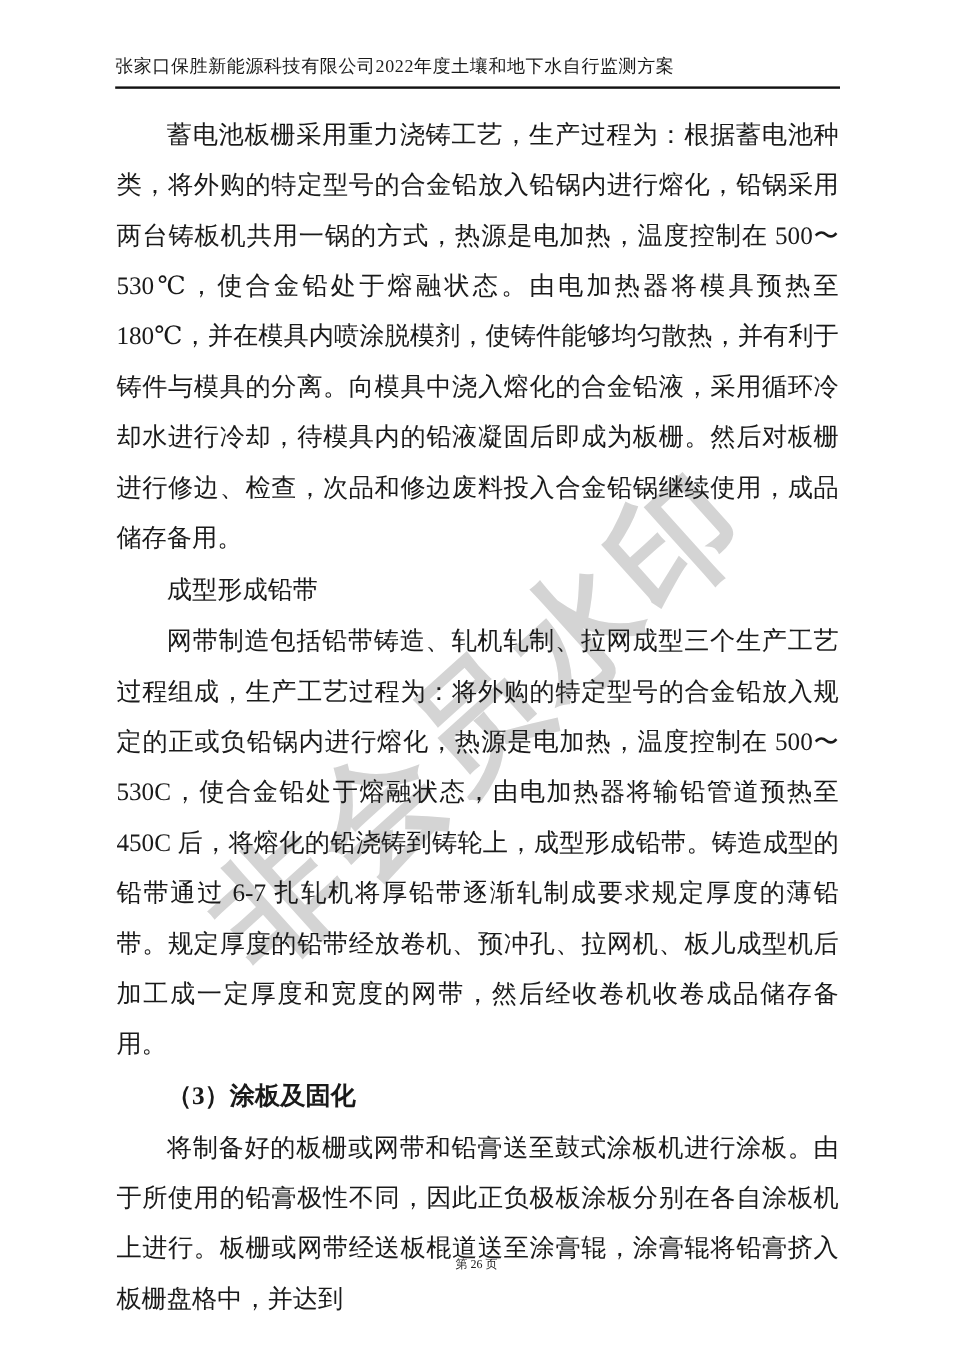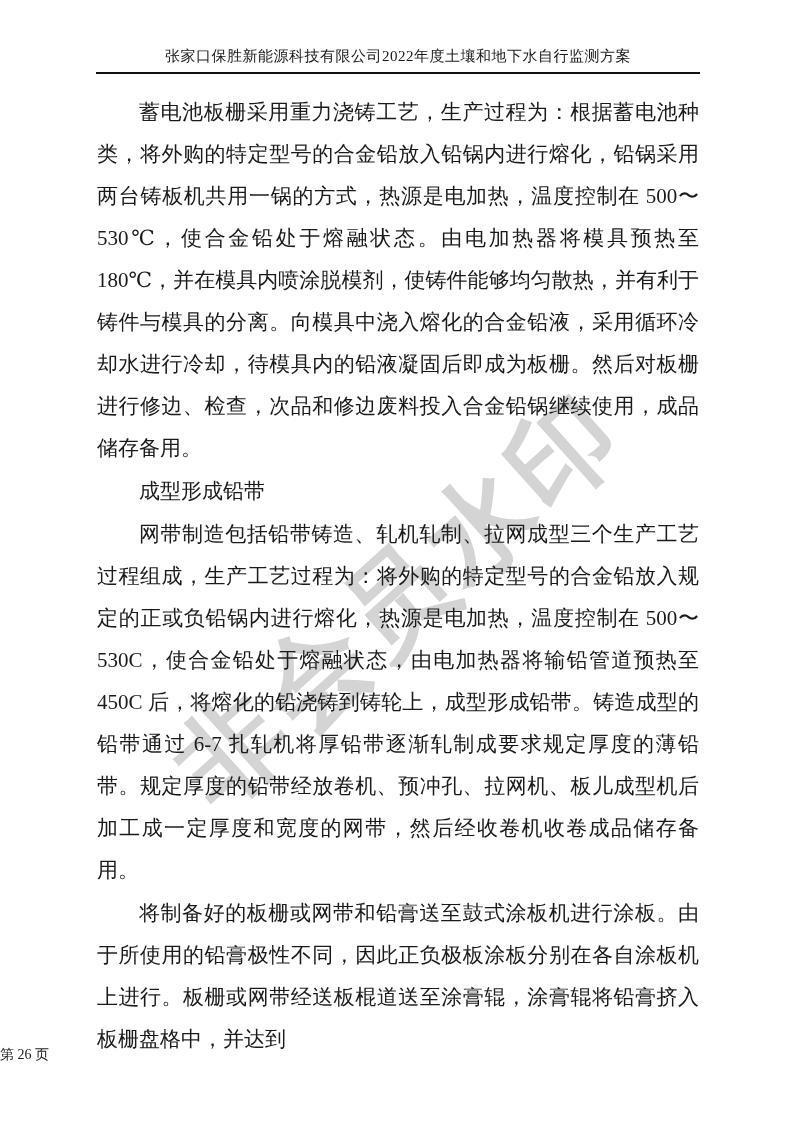--- a/index.html
+++ b/index.html
@@ -32,21 +32,20 @@
     transform-origin: center center;
     user-select: none;
     pointer-events: none;
   }
   .header {
     position: absolute;
     top: 47px;
     left: 96px;
     width: 604px;
     z-index: 1;
-    text-align: center;
     font-size: 15px;
     line-height: 19px;
     letter-spacing: 0.5px;
     padding-bottom: 6px;
     border-bottom: 2px solid #111111;
   }
   .content {
     position: absolute;
     top: 90px;
     left: 96px;
@@ -63,40 +62,41 @@
   }
   .section-heading {
     font-weight: bold;
   }
   .footer {
     position: absolute;
     top: 1046px;
     left: 0;
     width: 794px;
     z-index: 1;
-    text-align: left;
-    font-size: 14px;
+    text-align: center;
+    font-size: 10px;
     line-height: 18px;
   }
 </style>
 </head>
 <body>
 
 <div class="page">
 
   <div class="watermark">非会员水印</div>
 
   <div class="header">
     <span>张家口保胜新能源科技有限公司2022年度土壤和地下水自行监测方案</span>
   </div>
 
   <div class="content">
     <p>蓄电池板栅采用重力浇铸工艺，生产过程为：根据蓄电池种类，将外购的特定型号的合金铅放入铅锅内进行熔化，铅锅采用两台铸板机共用一锅的方式，热源是电加热，温度控制在 500〜530℃，使合金铅处于熔融状态。由电加热器将模具预热至 180℃，并在模具内喷涂脱模剂，使铸件能够均匀散热，并有利于铸件与模具的分离。向模具中浇入熔化的合金铅液，采用循环冷却水进行冷却，待模具内的铅液凝固后即成为板栅。然后对板栅进行修边、检查，次品和修边废料投入合金铅锅继续使用，成品储存备用。</p>
     <p>成型形成铅带</p>
     <p>网带制造包括铅带铸造、轧机轧制、拉网成型三个生产工艺过程组成，生产工艺过程为：将外购的特定型号的合金铅放入规定的正或负铅锅内进行熔化，热源是电加热，温度控制在 500〜530C，使合金铅处于熔融状态，由电加热器将输铅管道预热至 450C 后，将熔化的铅浇铸到铸轮上，成型形成铅带。铸造成型的铅带通过 6-7 扎轧机将厚铅带逐渐轧制成要求规定厚度的薄铅带。规定厚度的铅带经放卷机、预冲孔、拉网机、板儿成型机后加工成一定厚度和宽度的网带，然后经收卷机收卷成品储存备用。</p>
+    <p class="section-heading">（3）涂板及固化</p>
     <p>将制备好的板栅或网带和铅膏送至鼓式涂板机进行涂板。由于所使用的铅膏极性不同，因此正负极板涂板分别在各自涂板机上进行。板栅或网带经送板棍道送至涂膏辊，涂膏辊将铅膏挤入板栅盘格中，并达到</p>
   </div>
 
   <div class="footer">
     <span>第 26 页</span>
   </div>
 
 </div>
 
 </body></html>

